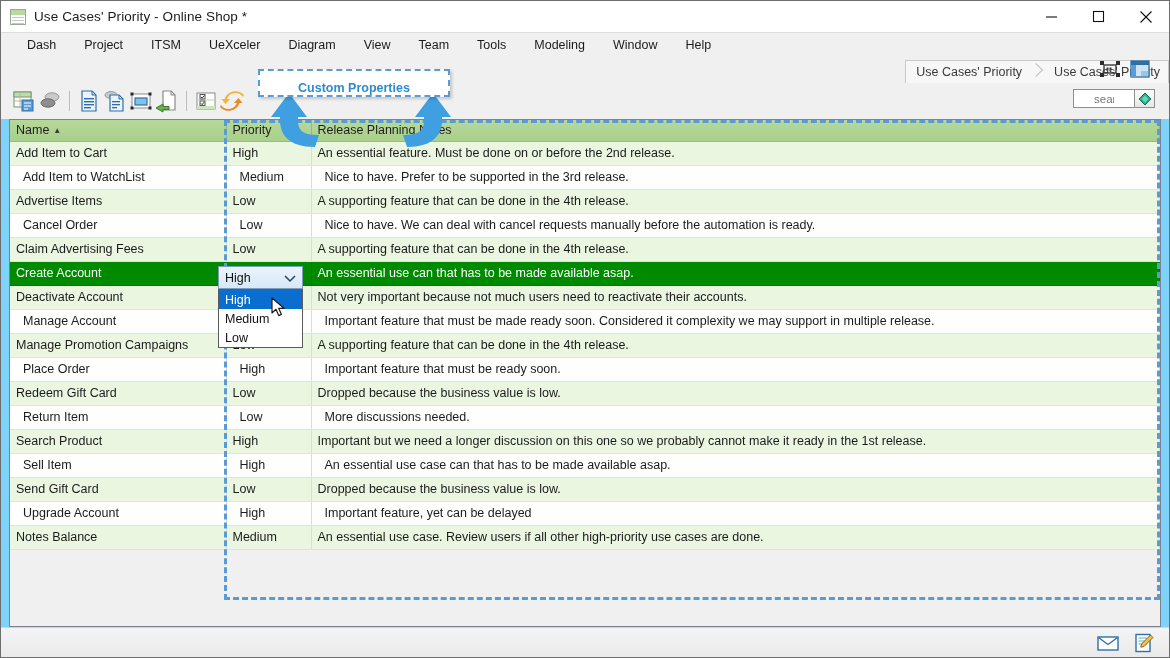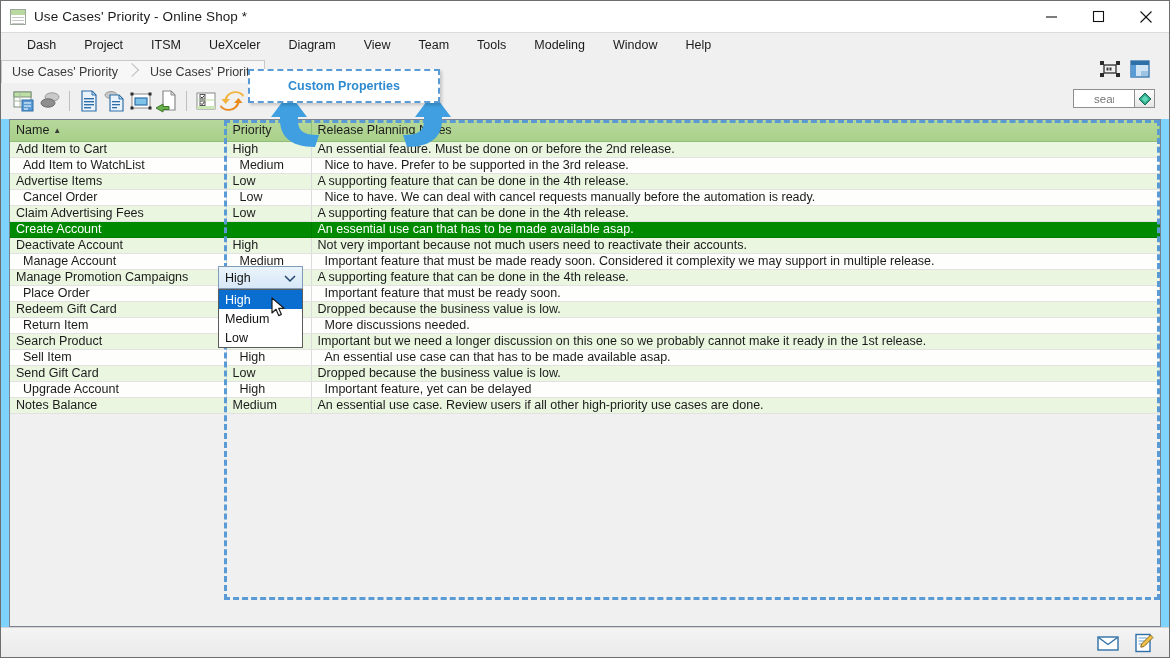--- a/index.html
+++ b/index.html
@@ -81,20 +81,21 @@
 
   
   .breadcrumb-row {
     height: 26px;
     flex: 0 0 auto;
     position: relative;
     background: #f0f0f0;
     padding-left: 0;
     display: flex;
     align-items: flex-end;
+    justify-content: flex-end;
   }
   .crumbs {
     display: flex;
     align-items: stretch;
     height: 23px;
     background: #f7f7f7;
     border: 1px solid #c8c8c8;
     border-bottom: none;
   }
   .crumb {
@@ -188,21 +189,21 @@
     border-right: 1px solid #8fbf78;
     border-bottom: 1px solid #8fbf78;
     text-align: left;
     font-weight: normal;
     color: #1e1e1e;
     height: 21px;
     padding: 0 0 0 6px;
     font-size: 12.5px;
   }
   table.grid td {
-    height: 16px;
+    height: 24px;
     padding: 0 0 0 6px;
     border-bottom: 1px solid #e2e2e2;
     border-right: 1px solid #dcdcdc;
     color: #1b1b1b;
     white-space: nowrap;
     overflow: hidden;
   }
   tr.odd td  { background: #eaf6e0; }
   tr.even td { background: #fefffd; padding-left: 13px; }
   tr.selected td { background: #008a00 !important; color: #ffffff !important; border-bottom-color:#007a00; border-right-color:#007a00;}
@@ -251,25 +252,25 @@
     color: #111;
   }
   .combo-opt.hl { background: #0a6ed1; color: #fff; }
 
   
   .cursor { position: absolute; left: 270px; top: 296px; z-index: 30; }
 
   
   .callout {
     position: absolute;
-    left: 247px; top: 68px;
-    width: 192px; height: 34px;
+    left: 257px; top: 68px;
+    width: 192px; height: 28px;
     background: #ffffff;
     border: 2px dashed #5b9bd5;
-    display: flex; align-items: center; justify-content: center;
+    display: flex; align-items: flex-end; justify-content: center;
     z-index: 40;
     box-shadow: 2px 2px 3px rgba(0,0,0,.18);
   }
   .callout span {
     color: #2e8bd0;
     font-size: 12.5px;
     font-weight: bold;
   }
   .arrow-l { position: absolute; left: 268px; top: 90px; z-index: 39; }
   .arrow-r { position: absolute; left: 400px; top: 90px; z-index: 39; }

